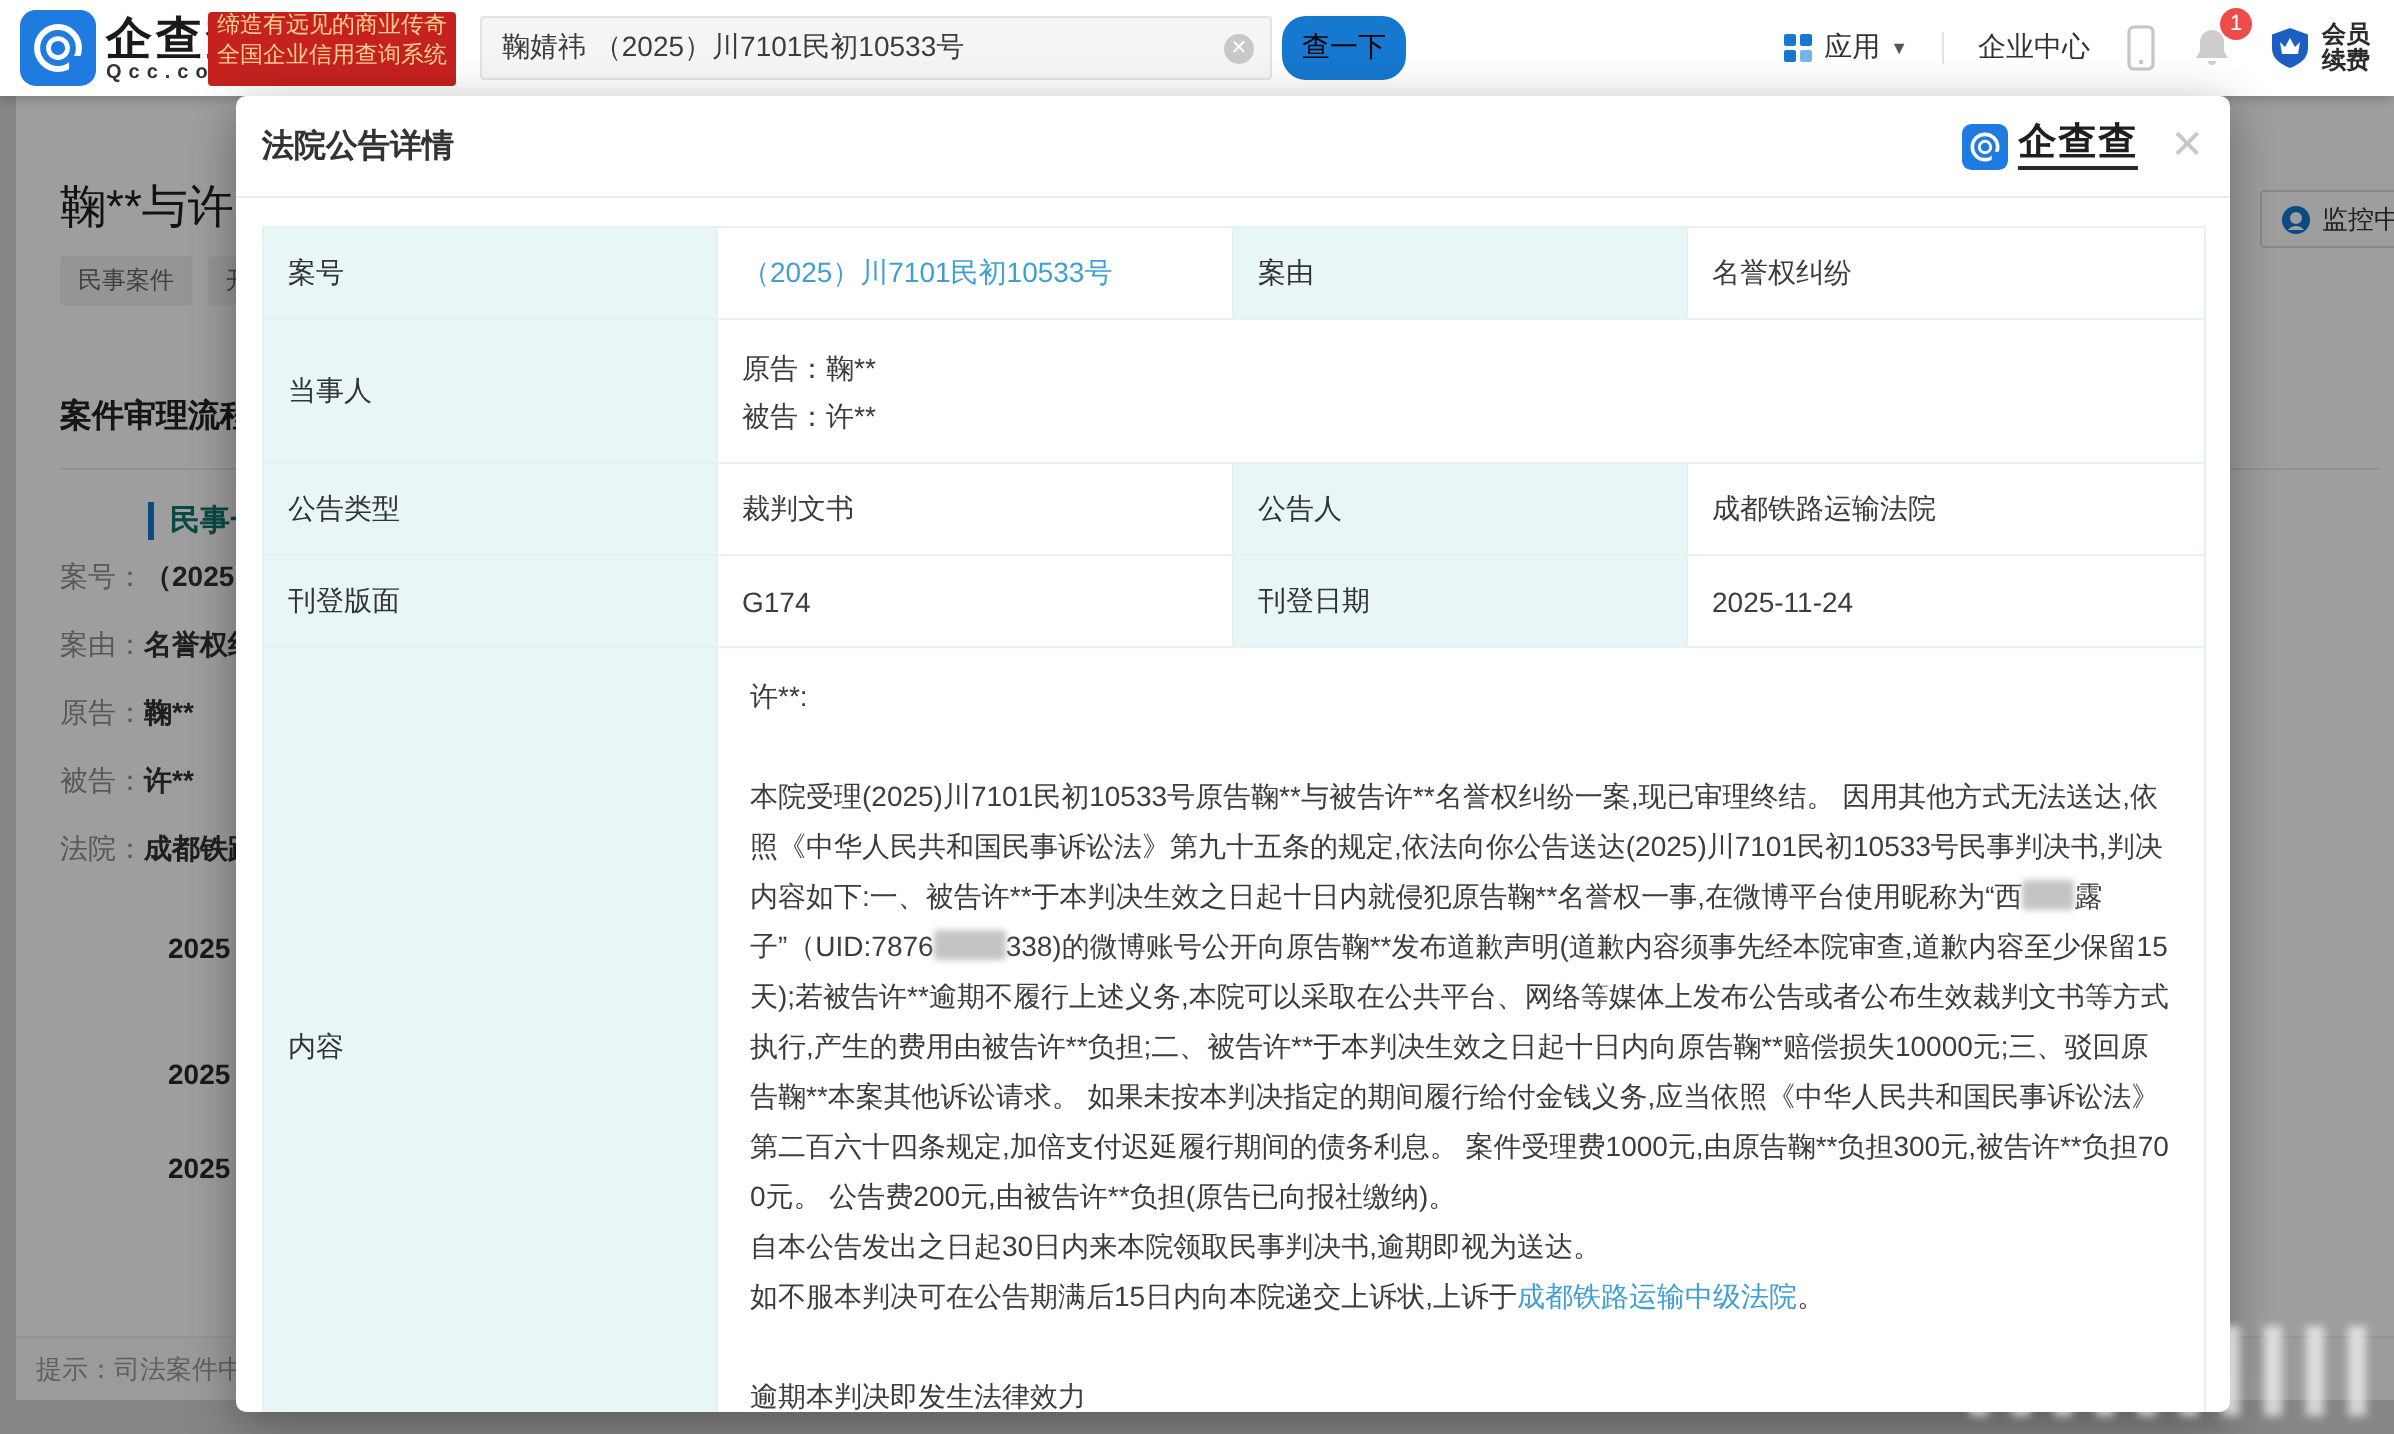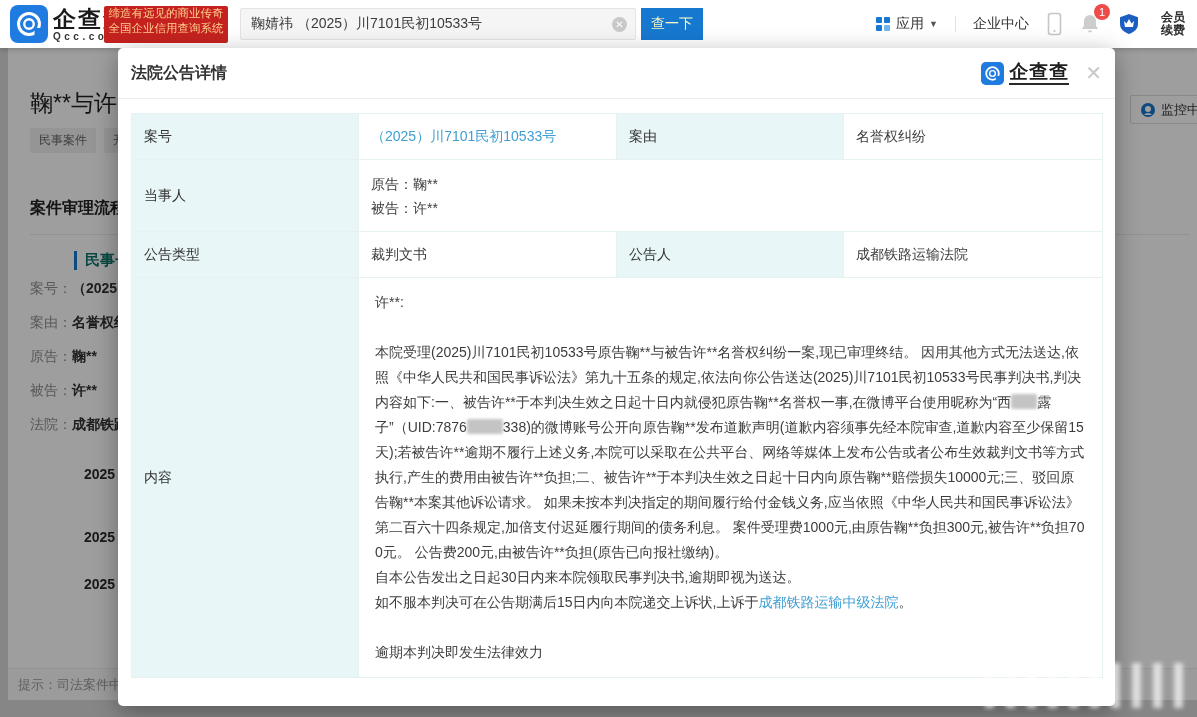--- a/index.html
+++ b/index.html
@@ -15,30 +15,30 @@
   .logo-name { font-size:23px; font-weight:bold; color:#1a1a1a; letter-spacing:2px; line-height:24px; }
   .logo-domain { font-size:10px; color:#333; letter-spacing:3.5px; font-weight:bold; line-height:11px; }
   .slogan { position:absolute; left:104px; top:6px; width:124px; height:37px; background:#c5221f; color:#ffcf8e;
             font-size:11.5px; line-height:15px; text-align:center; padding-top:0; border-radius:2px; }
   .searchbox { position:absolute; left:240px; top:8px; width:396px; height:32px; background:#f5f5f5;
                border:1px solid #e3e3e3; border-radius:2px; display:flex; align-items:center; }
   .searchbox input { flex:1; border:none; outline:none; background:transparent; font-size:14px; color:#3c3c3c;
                      padding:0 8px 0 10px; font-family:inherit; }
   .clear-icon { width:15px; height:15px; border-radius:50%; background:#c9c9c9; color:#fff; font-size:10px;
                 line-height:15px; text-align:center; margin-right:8px; cursor:pointer; flex:none; }
-  .search-btn { position:absolute; left:641px; top:8px; width:62px; height:32px; background:#1678cf; color:#fef9c3;
-                border:none; font-size:14px; border-radius:0; cursor:pointer; font-family:inherit; }
+  .search-btn { position:absolute; left:641px; top:8px; width:62px; height:32px; background:#1678cf; color:#000000;
+                border:none; font-size:14px; border-radius:12px; cursor:pointer; font-family:inherit; }
   .nav-right { position:absolute; right:12px; top:0; height:48px; display:flex; align-items:center; gap:17px; }
   .nav-item { display:flex; align-items:center; gap:5px; font-size:14px; color:#333; cursor:pointer; }
   .caret { font-size:9px; color:#555; }
   .vsep { width:1px; height:16px; background:#e2e2e2; }
   .icon-btn { position:relative; display:flex; align-items:center; cursor:pointer; }
   .badge { position:absolute; top:-9px; right:-10px; min-width:16px; height:16px; border-radius:8px; background:#ee4b4b;
            color:#fff; font-size:11px; line-height:16px; text-align:center; padding:0 4px; }
-  .member { display:flex; align-items:center; gap:20px; cursor:pointer; }
+  .member { display:flex; align-items:center; gap:4px; cursor:pointer; }
   .member-text { font-size:12px; line-height:13px; color:#2b2b2b; font-weight:bold; }
 
   
   .page-body { position:absolute; left:0; top:48px; width:1197px; height:669px; background:#d8d8d8; z-index:1; }
   .page-card { position:absolute; left:8px; top:0; width:1189px; height:652px; background:#fff; }
   .bg-title { position:absolute; left:22px; top:40px; font-size:23px; font-weight:normal; color:#1f1f1f; white-space:nowrap; }
   .bg-tags { position:absolute; left:22px; top:80px; display:flex; gap:8px; }
   .bg-tag { background:#f1f1f1; color:#666; font-size:12px; padding:4px 9px; border-radius:2px; white-space:nowrap;text-align:right; }
   .bg-section { position:absolute; left:22px; top:150px; font-size:16px; font-weight:bold; color:#222; white-space:nowrap; }
   .bg-divider { position:absolute; left:22px; top:186px; width:1160px; height:1px; background:#ececec; }
@@ -213,20 +213,26 @@
         <div class="party-line">原告：鞠**</div>
         <div class="party-line">被告：许**</div>
       </td>
     </tr>
     <tr style="height:46px">
       <td class="lbl">公告类型</td>
       <td>裁判文书</td>
       <td class="lbl">公告人</td>
       <td>成都铁路运输法院</td>
     </tr>
+    <tr style="height:46px">
+      <td class="lbl">刊登版面</td>
+      <td>G174</td>
+      <td class="lbl">刊登日期</td>
+      <td>2025-11-24</td>
+    </tr>
     <tr>
       <td class="lbl">内容</td>
       <td colspan="3" class="content-cell">
         <p>许**:</p>
         <p class="gap"></p>
         <p><span>本院受理(2025)川7101民初10533号原告鞠**与被告许**名誉权纠纷一案,现已审理终结。 因用其他方式无法送达,依照《中华人民共和国民事诉讼法》第九十五条的规定,依法向你公告送达(2025)川7101民初10533号民事判决书,判决内容如下:一、被告许**于本判决生效之日起十日内就侵犯原告鞠**名誉权一事,在微博平台使用昵称为“西</span><span class="blur blur-a"></span><span>露子”（UID:7876</span><span class="blur blur-b"></span><span>338)的微博账号公开向原告鞠**发布道歉声明(道歉内容须事先经本院审查,道歉内容至少保留15天);若被告许**逾期不履行上述义务,本院可以采取在公共平台、网络等媒体上发布公告或者公布生效裁判文书等方式执行,产生的费用由被告许**负担;二、被告许**于本判决生效之日起十日内向原告鞠**赔偿损失10000元;三、驳回原告鞠**本案其他诉讼请求。 如果未按本判决指定的期间履行给付金钱义务,应当依照《中华人民共和国民事诉讼法》第二百六十四条规定,加倍支付迟延履行期间的债务利息。 案件受理费1000元,由原告鞠**负担300元,被告许**负担700元。 公告费200元,由被告许**负担(原告已向报社缴纳)。</span></p>
         <p>自本公告发出之日起30日内来本院领取民事判决书,逾期即视为送达。</p>
         <p><span>如不服本判决可在公告期满后15日内向本院递交上诉状,上诉于</span><a class="link">成都铁路运输中级法院</a><span>。</span></p>
         <p class="gap"></p>
         <p>逾期本判决即发生法律效力</p>

